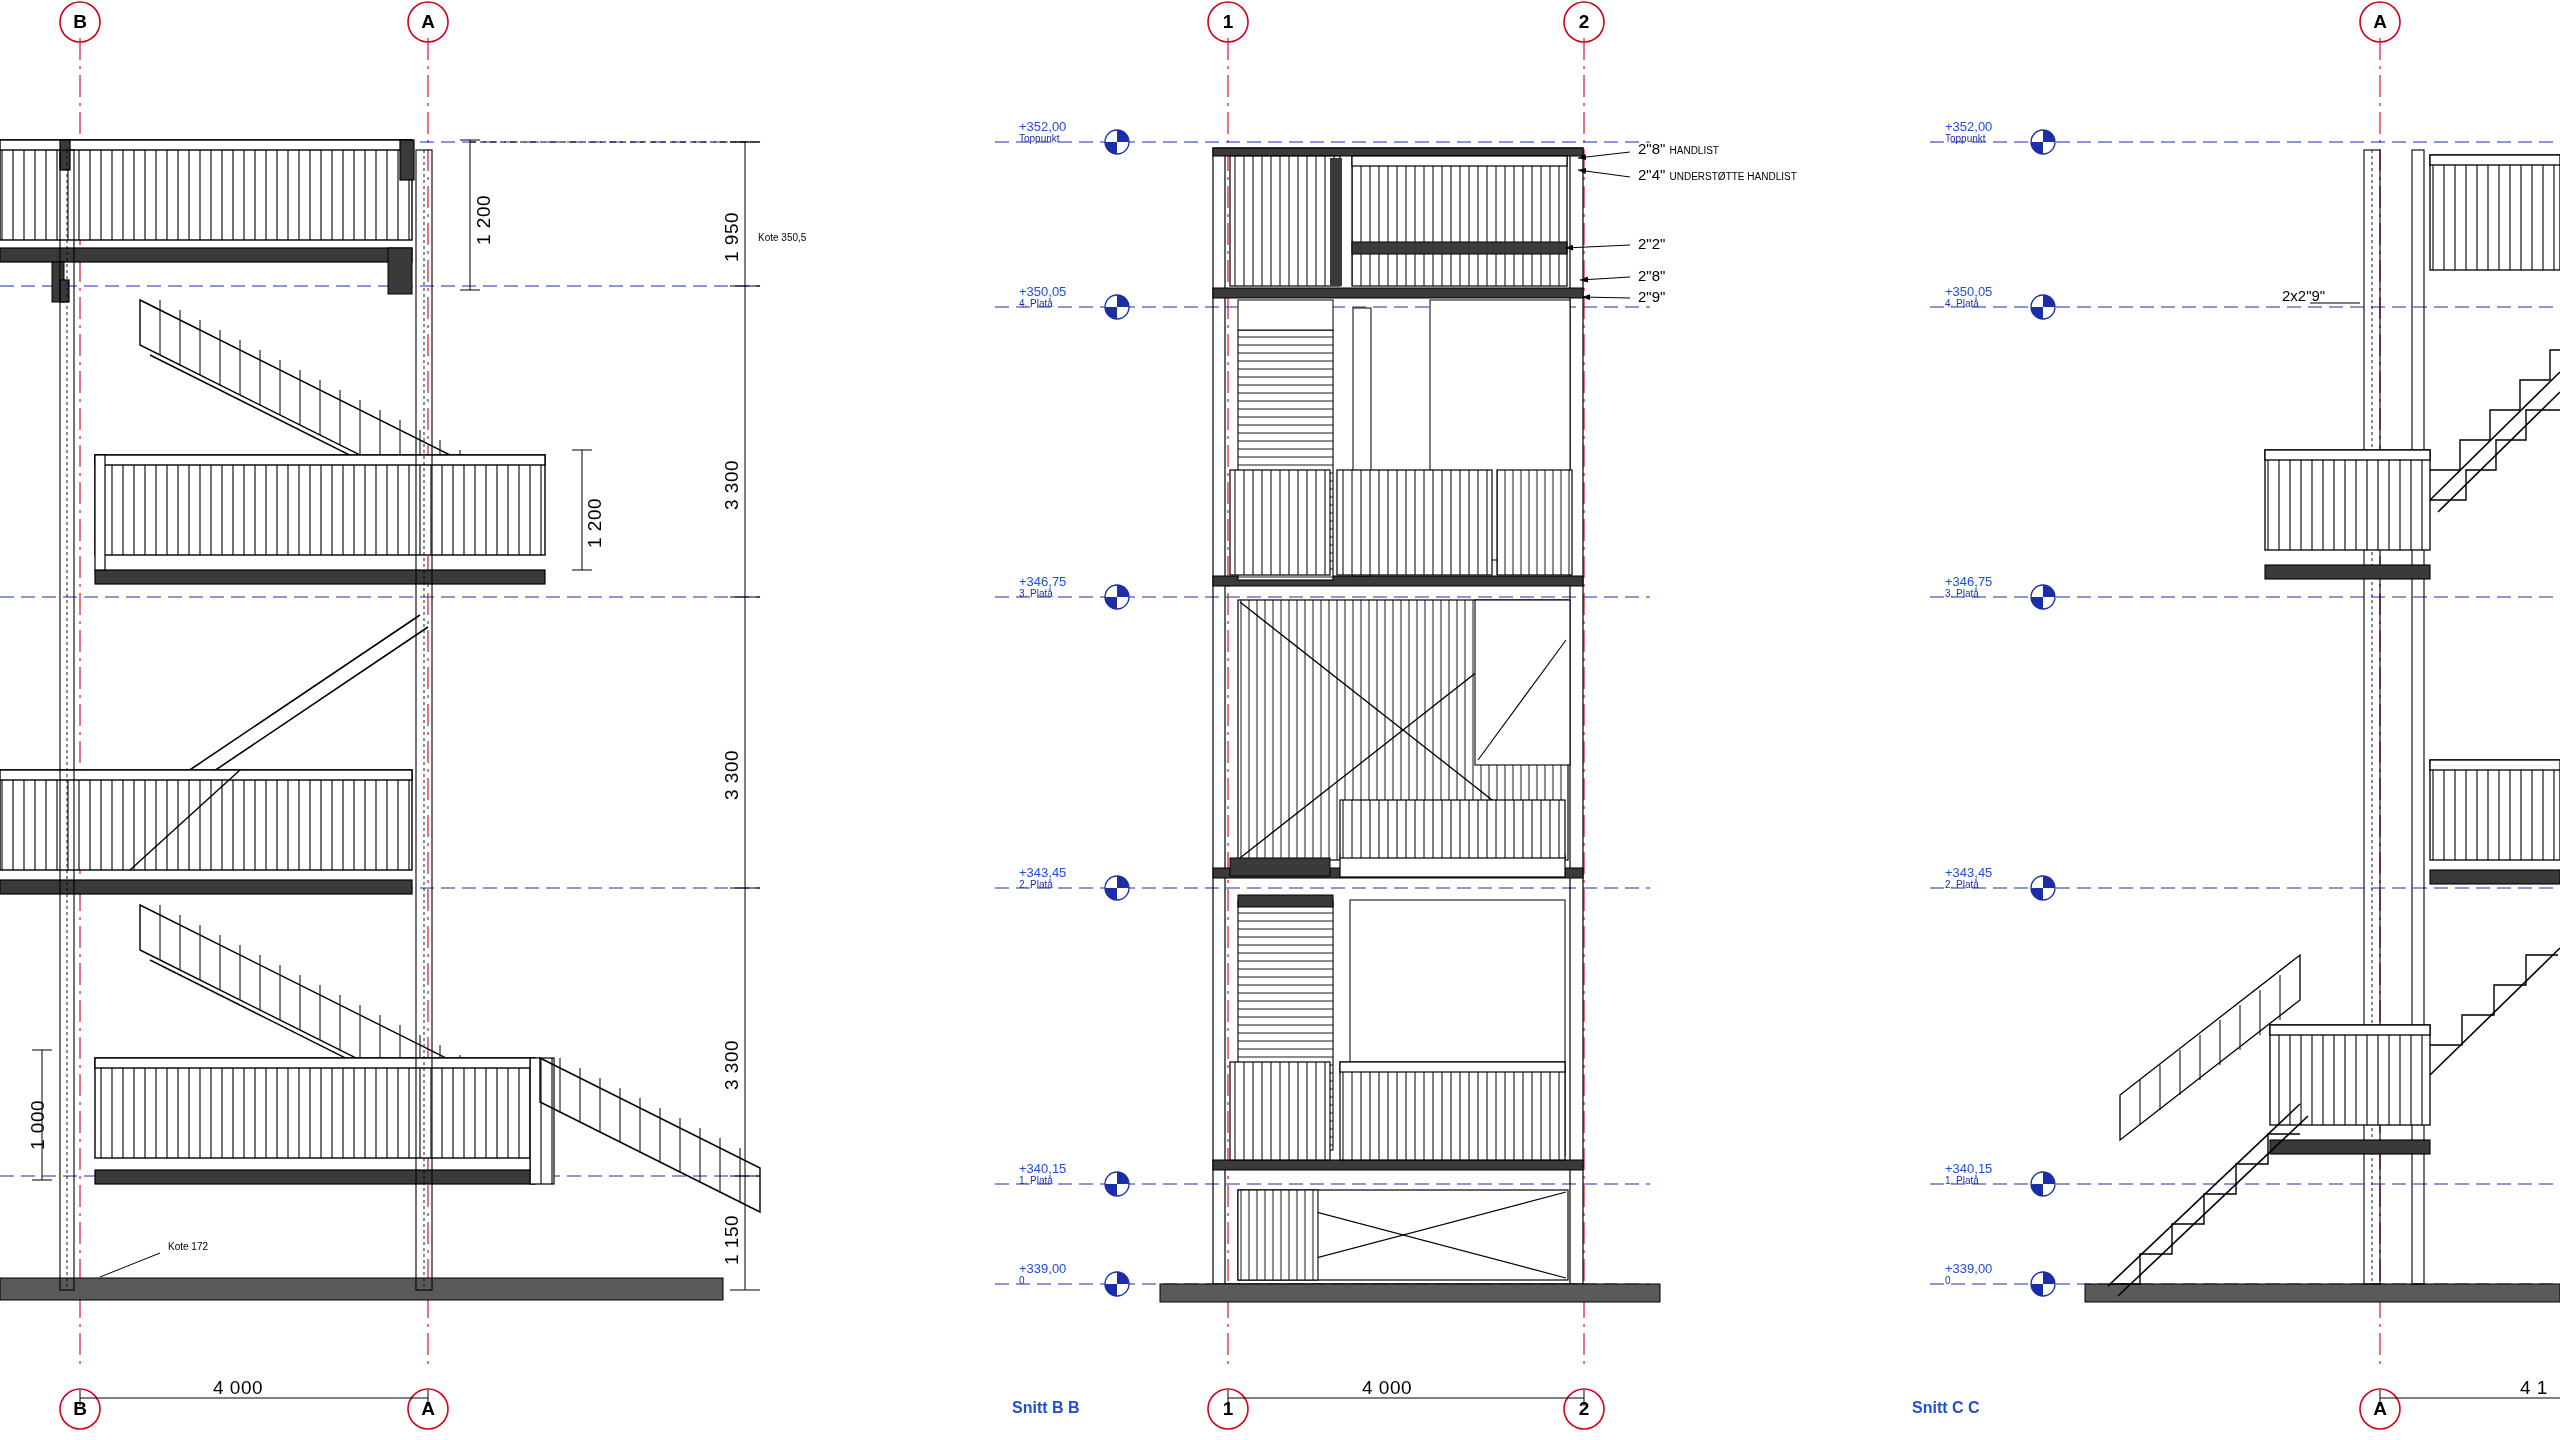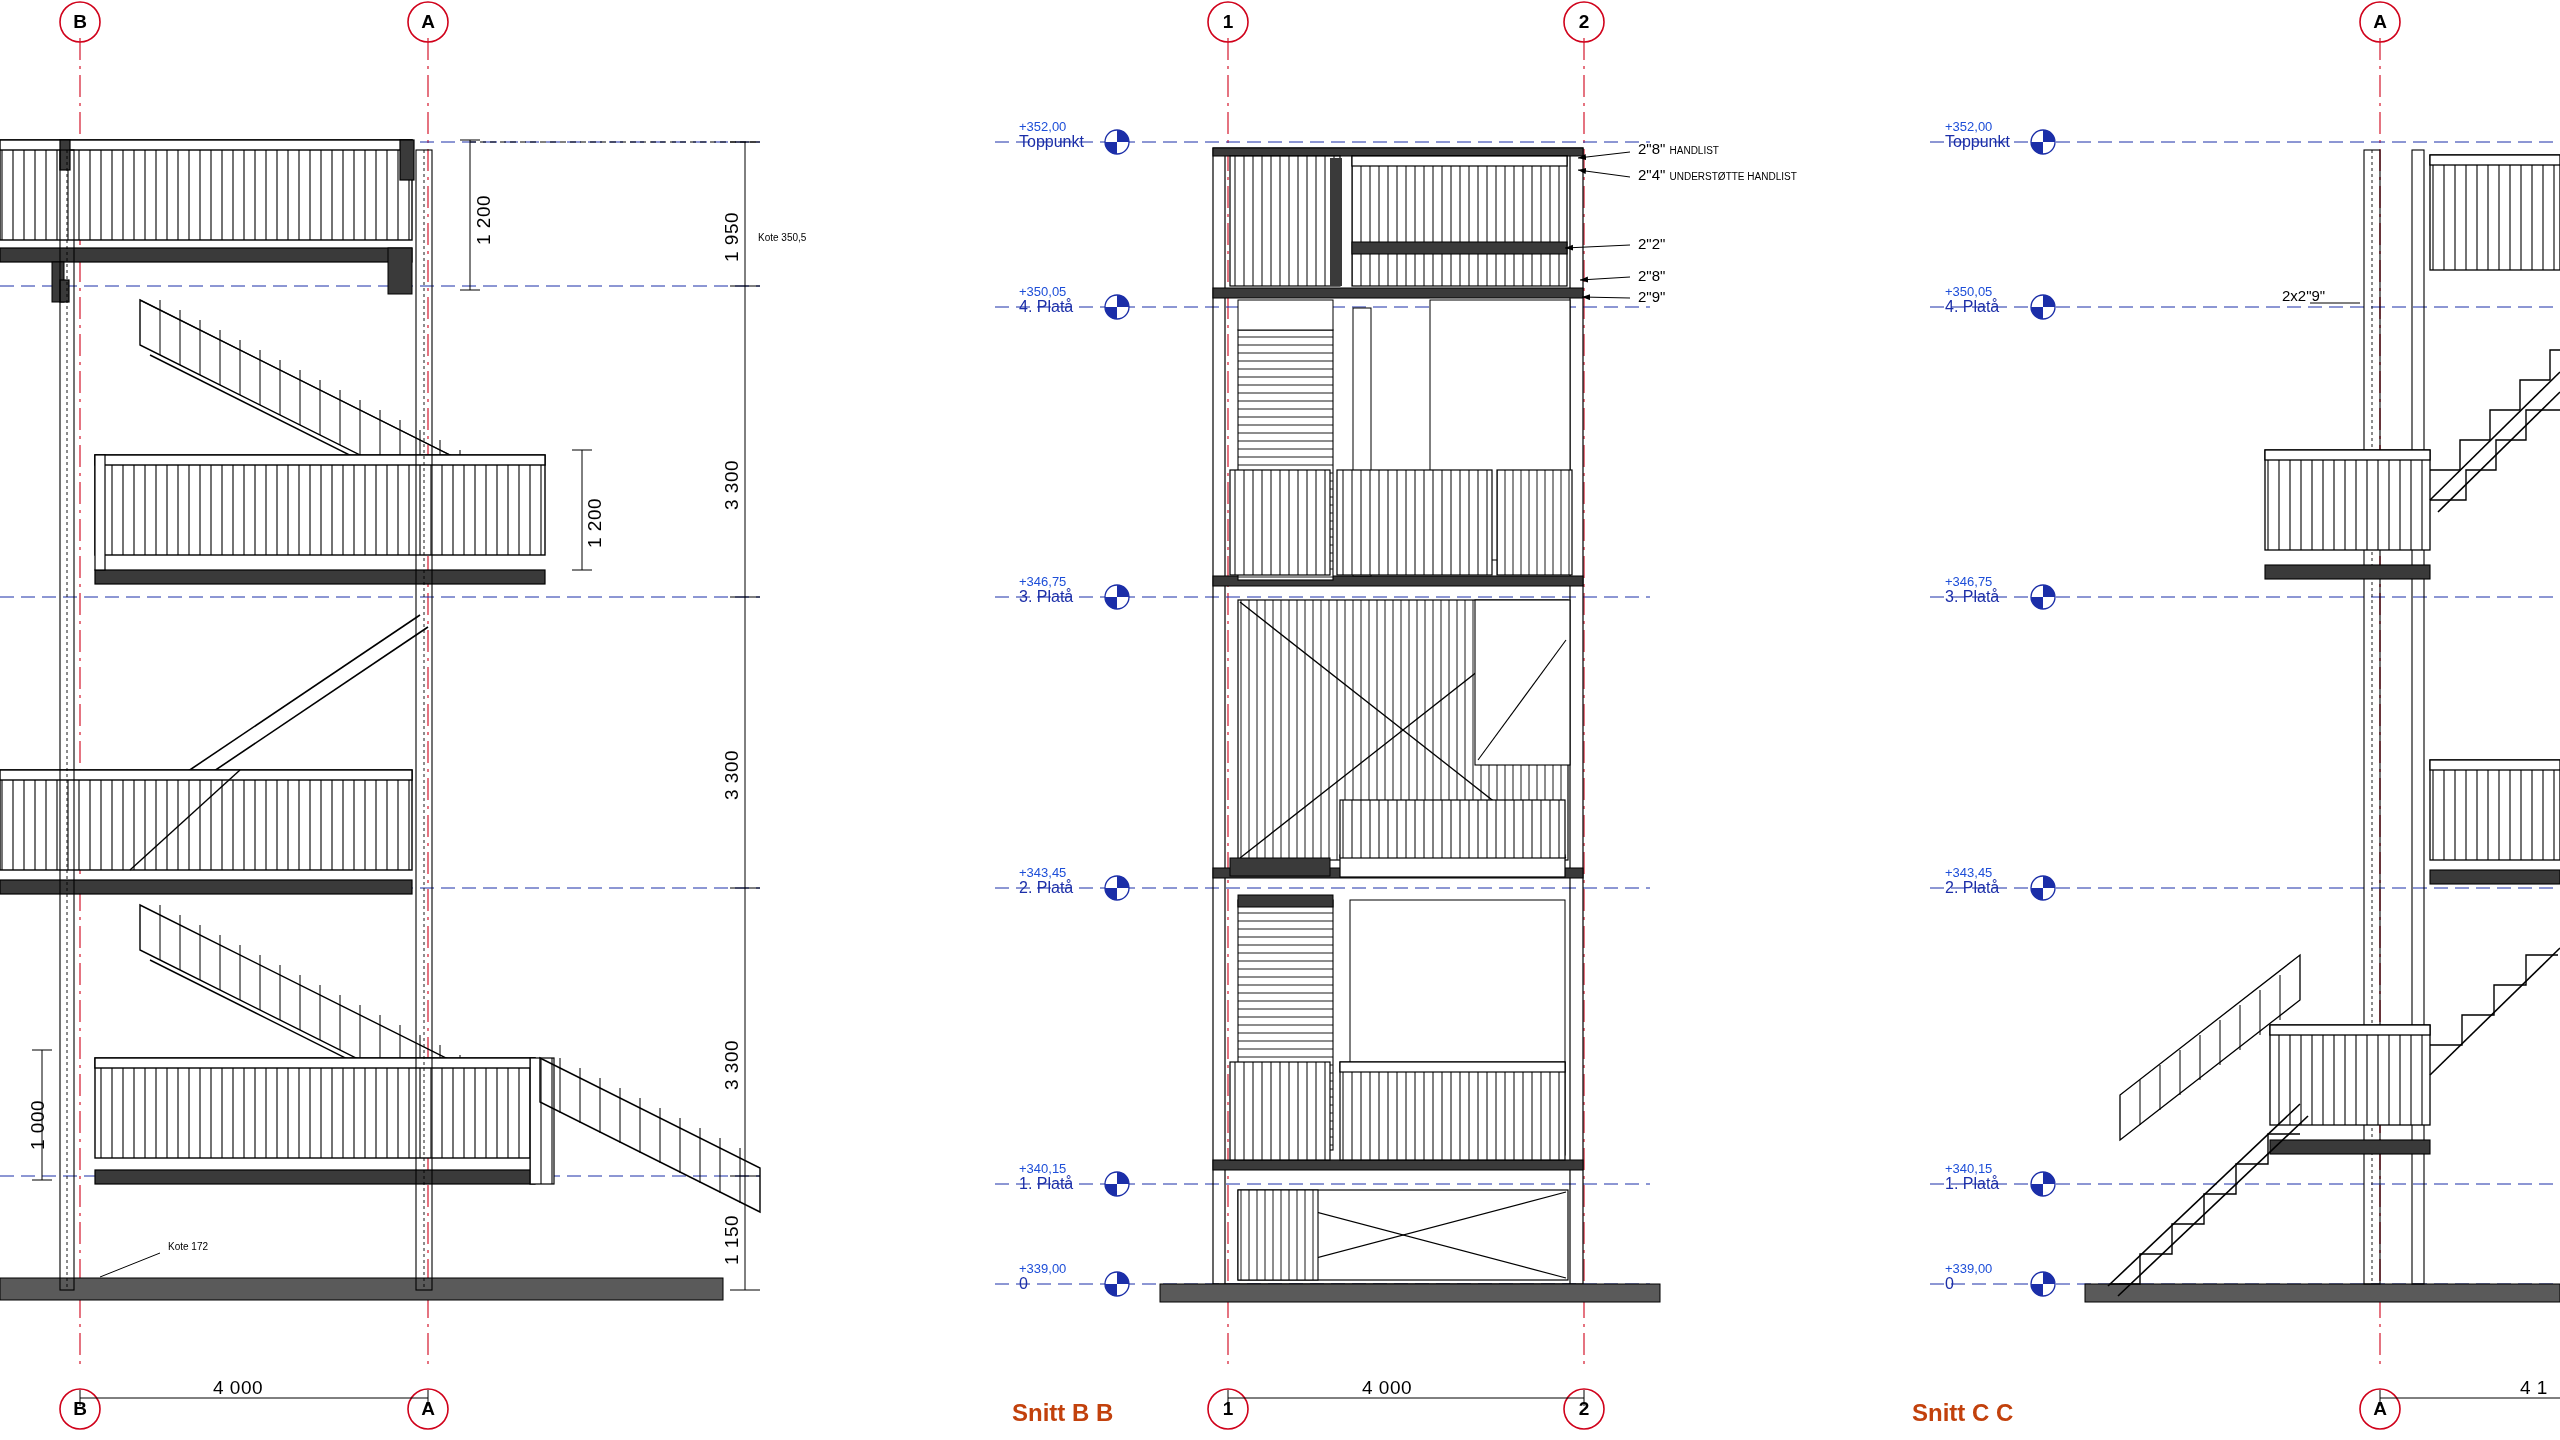--- a/index.html
+++ b/index.html
@@ -31,21 +31,21 @@
     position: absolute;
     white-space: nowrap;
     line-height: 1.05;
   }
   .lvl-val {
     color: #1d4ed8;
     font-size: 13px;
   }
   .lvl-name {
     color: #1b2ea8;
-    font-size: 16px;
+    font-size: 10px;
   }
   .dim-text {
     font-size: 19px;
     color: #000;
     letter-spacing: 0.5px;
   }
   .dim-text.vert {
     transform: rotate(-90deg);
     transform-origin: 0 0;
   }
@@ -54,23 +54,23 @@
     color: #000;
   }
   .note-text small {
     font-size: 10px;
   }
   .kote {
     font-size: 10px;
     color: #000;
   }
   .title {
-    font-size: 24px;
+    font-size: 16px;
     font-weight: bold;
-    color: #c2410c;
+    color: #1d4ed8;
   }
   .grid-bubble-label {
     position: absolute;
     font-size: 19px;
     font-weight: bold;
     color: #000;
     text-align: center;
     width: 40px;
   }
 </style>

